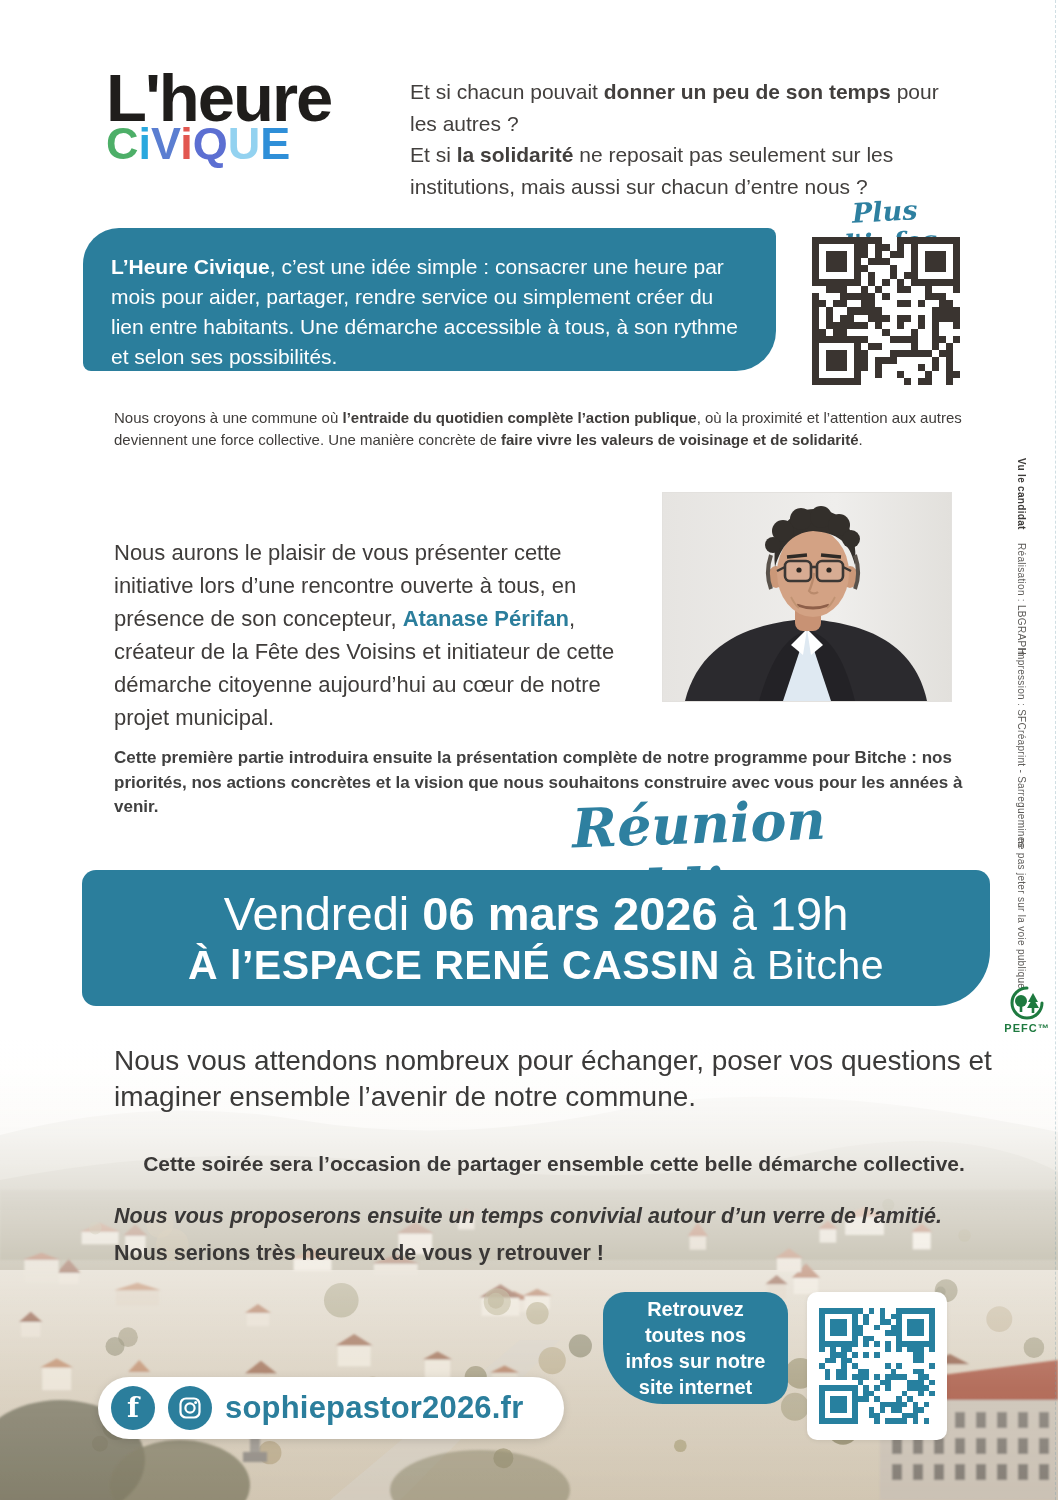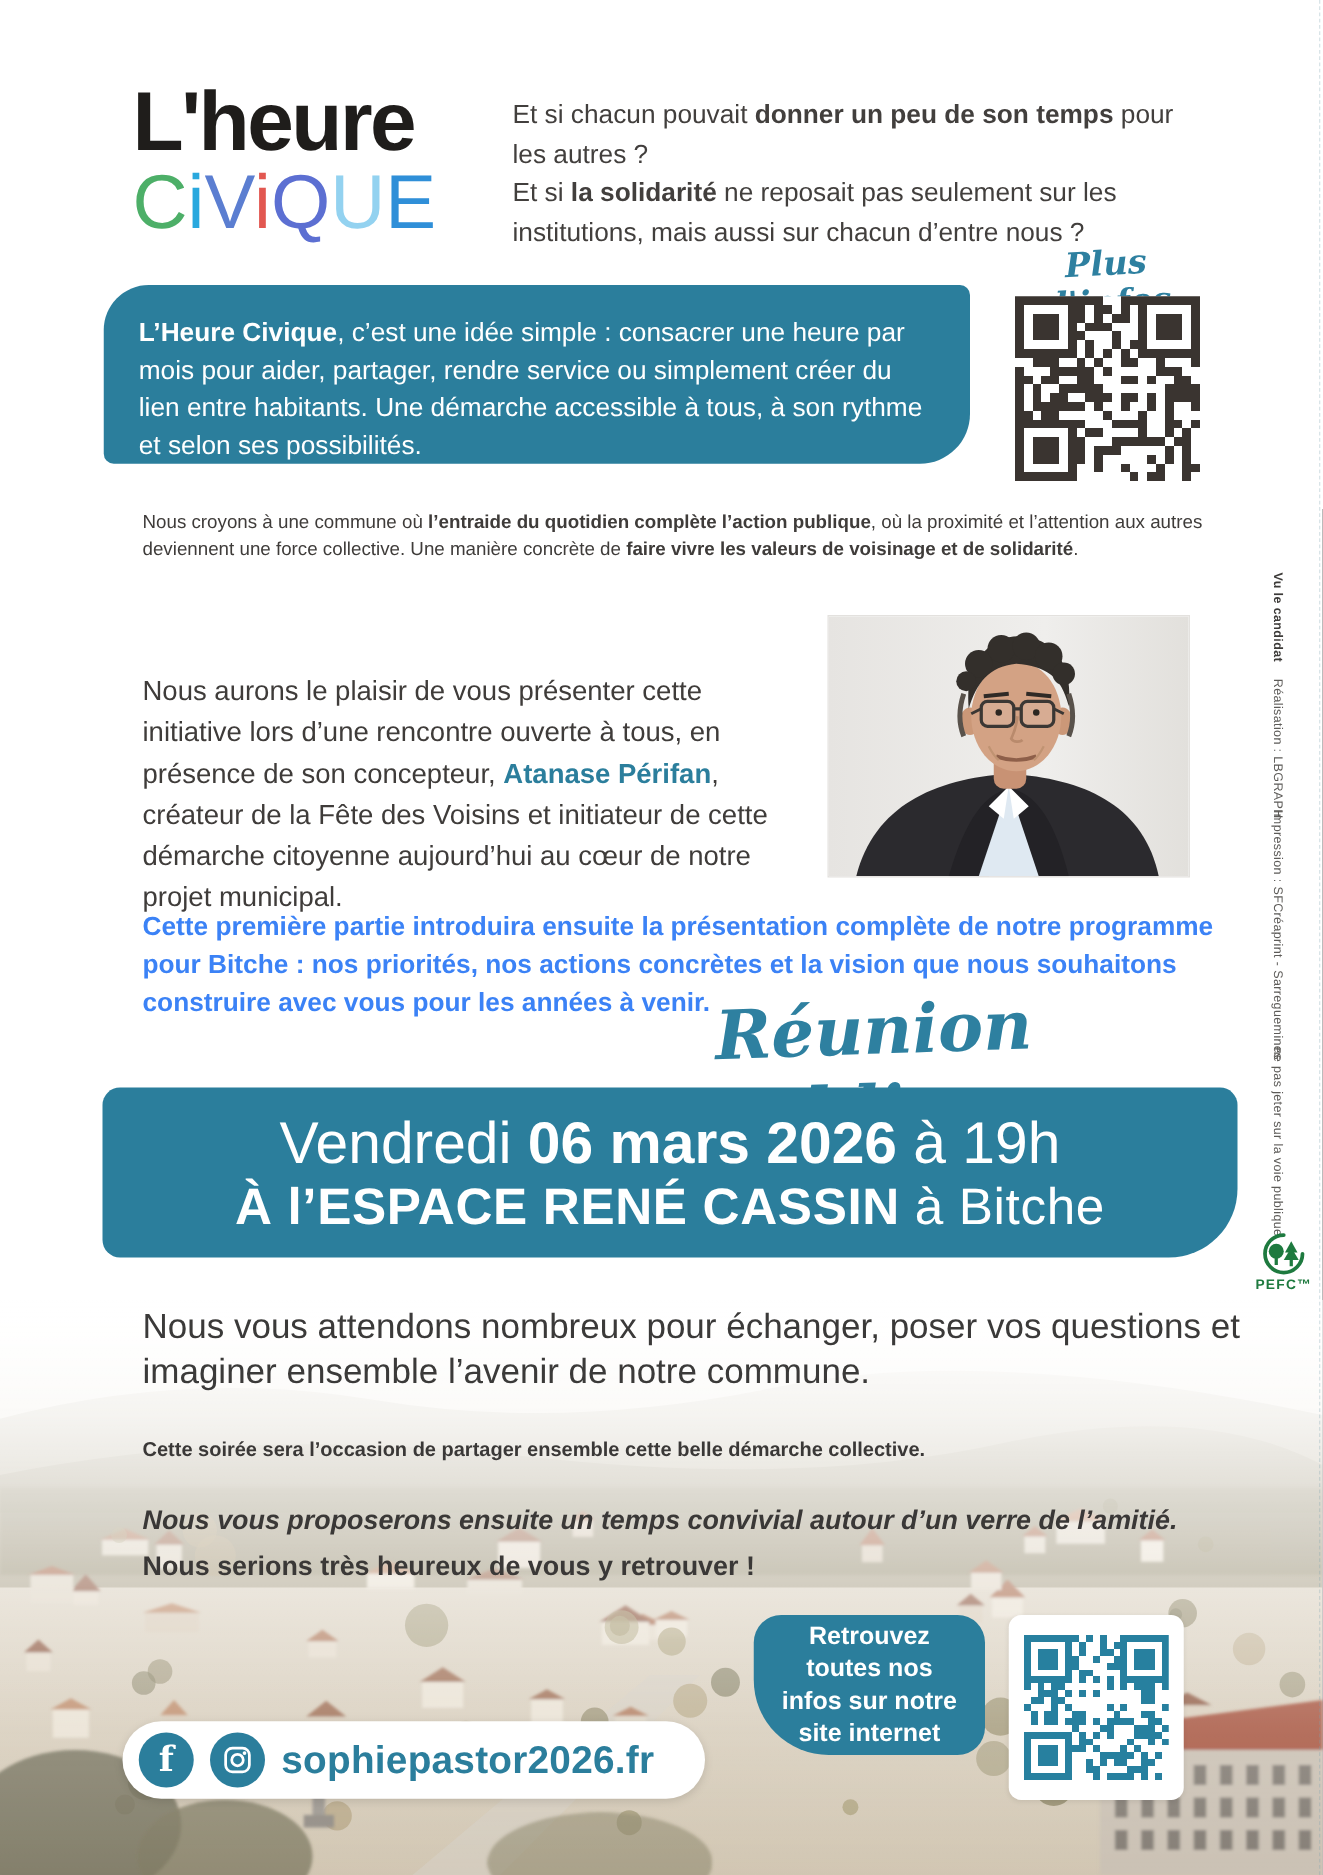--- a/index.html
+++ b/index.html
@@ -3,57 +3,57 @@
 <meta charset="utf-8">
 <style>
   html,body{margin:0;padding:0;background:#888;}
   #flyer{position:relative;width:1058px;height:1500px;background:#fff;margin:0 auto;
          font-family:"Liberation Sans",sans-serif;overflow:hidden;color:#3b3a39;}
   .abs{position:absolute;}
   .rich b,.rich .b{font-weight:800;}
 
   
   .logo1{left:106px;top:64px;font-size:67px;font-weight:900;letter-spacing:-2px;color:#1f1d1b;line-height:1;}
-  .logo2{left:106px;top:131px;font-size:61px;font-weight:400;letter-spacing:0px;line-height:1;}
+  .logo2{left:106px;top:121px;font-size:45px;font-weight:700;letter-spacing:0px;line-height:1;}
 
   
   .introq{left:410px;top:76px;width:552px;font-size:21px;line-height:1.5;color:#423f3d;white-space:pre-line;}
 
   
   .tealbox{left:83px;top:228px;width:693px;height:143px;background:#2b7e9c;color:#fff;
            border-radius:36px 8px 40px 8px;padding:24px 28px;box-sizing:border-box;
            font-size:21px;line-height:1.43;}
 
   
   .script{font-family:"DejaVu Serif",serif;font-style:italic;font-weight:700;color:#2e80a0;}
   .plusinfos{left:798px;top:196px;width:175px;text-align:center;font-size:27px;transform:rotate(-3deg);}
   .qr1{left:812px;top:237px;width:148px;height:148px;background:#fff;}
   .qr1 svg,.qr2 svg{width:100%;height:100%;display:block;}
 
   .para{color:#3f3c3a;}
   .p-commune{left:114px;top:407px;width:866px;font-size:15px;line-height:1.47;}
   .p-rencontre{left:114px;top:536px;width:508px;font-size:22px;line-height:1.5;}
-  .p-programme{left:114px;top:727px;width:868px;font-size:21px;line-height:1.45;font-weight:800;color:#3b82f6;}
+  .p-programme{left:114px;top:746px;width:868px;font-size:17px;line-height:1.45;font-weight:800;color:#404040;}
 
   
   .portrait{left:663px;top:493px;width:288px;height:208px;outline:1px solid #e3e1de;}
   .portrait svg{display:block;width:100%;height:100%;}
 
   
   .reunion{left:500px;top:792px;width:400px;text-align:center;font-size:54px;transform:rotate(-2deg);}
 
   
   .banner{left:82px;top:870px;width:908px;height:136px;background:#2b7e9c;color:#fff;
           border-radius:14px 14px 55px 14px;text-align:center;
           display:flex;flex-direction:column;justify-content:center;gap:6px;}
   .banner .l1{font-size:47px;line-height:1.05;}
   .banner .l2{font-size:41px;line-height:1.05;letter-spacing:.5px;}
 
   .headline{left:114px;top:1043px;width:880px;font-size:28px;font-weight:400;line-height:1.3;color:#3b3a39;}
-  .soiree{left:114px;top:1152px;width:880px;font-size:16px;font-weight:700;color:#3a3837;}
+  .soiree{left:114px;top:1152px;width:880px;font-size:21px;font-weight:700;color:#3a3837;text-align:center;}
   .convivial{left:114px;top:1204px;width:880px;font-size:21.5px;font-weight:700;color:#3a3837;font-style:italic;}
   .heureux{left:114px;top:1241px;width:880px;font-size:21.5px;font-weight:700;color:#3a3837;}
 
   
   .scenery{left:0;top:1040px;width:1058px;height:460px;}
   .scenery svg{display:block;width:100%;height:100%;}
   .fade{left:0;top:1040px;width:1058px;height:460px;pointer-events:none;
         background:linear-gradient(180deg,#fff 0%,rgba(255,255,255,.97) 7%,rgba(255,255,255,.85) 20%,
                    rgba(255,255,255,.60) 38%,rgba(255,255,255,.38) 55%,rgba(255,255,255,.18) 75%,rgba(255,255,255,.06) 100%);}
 

